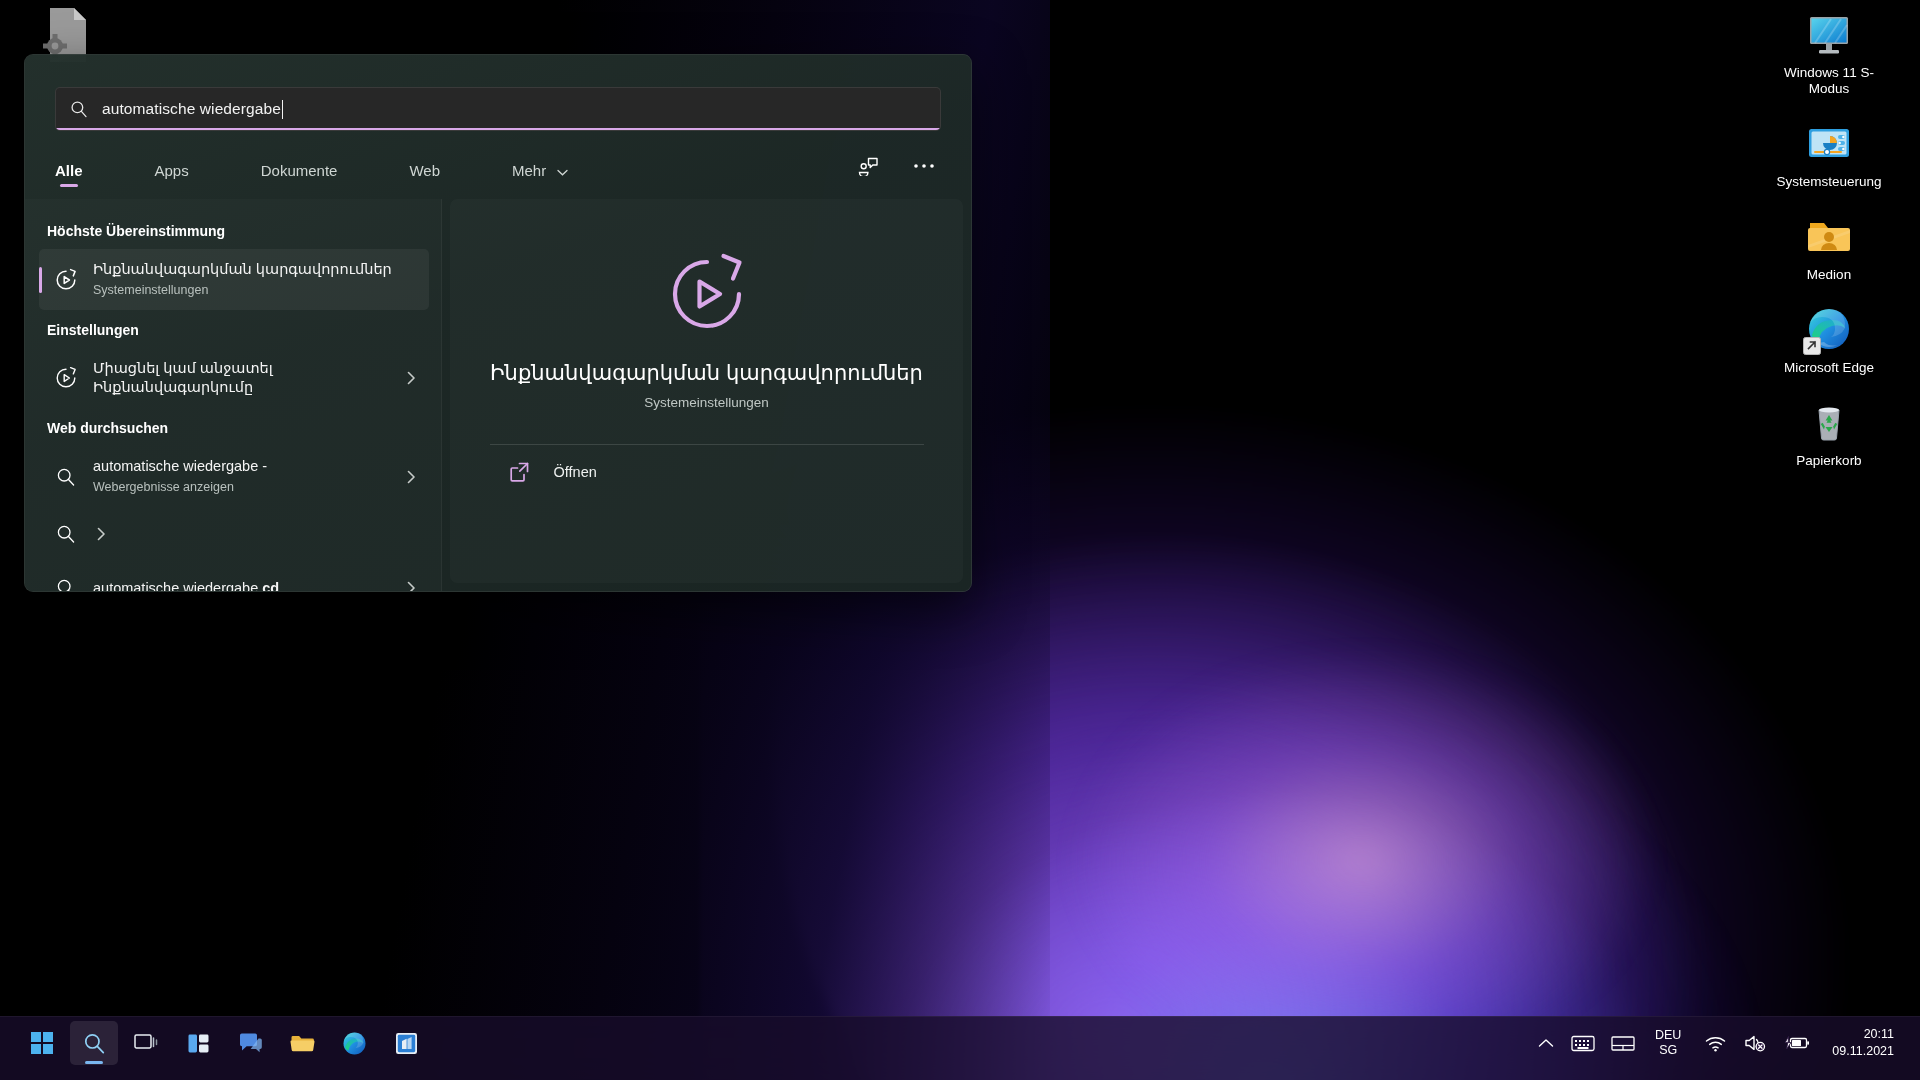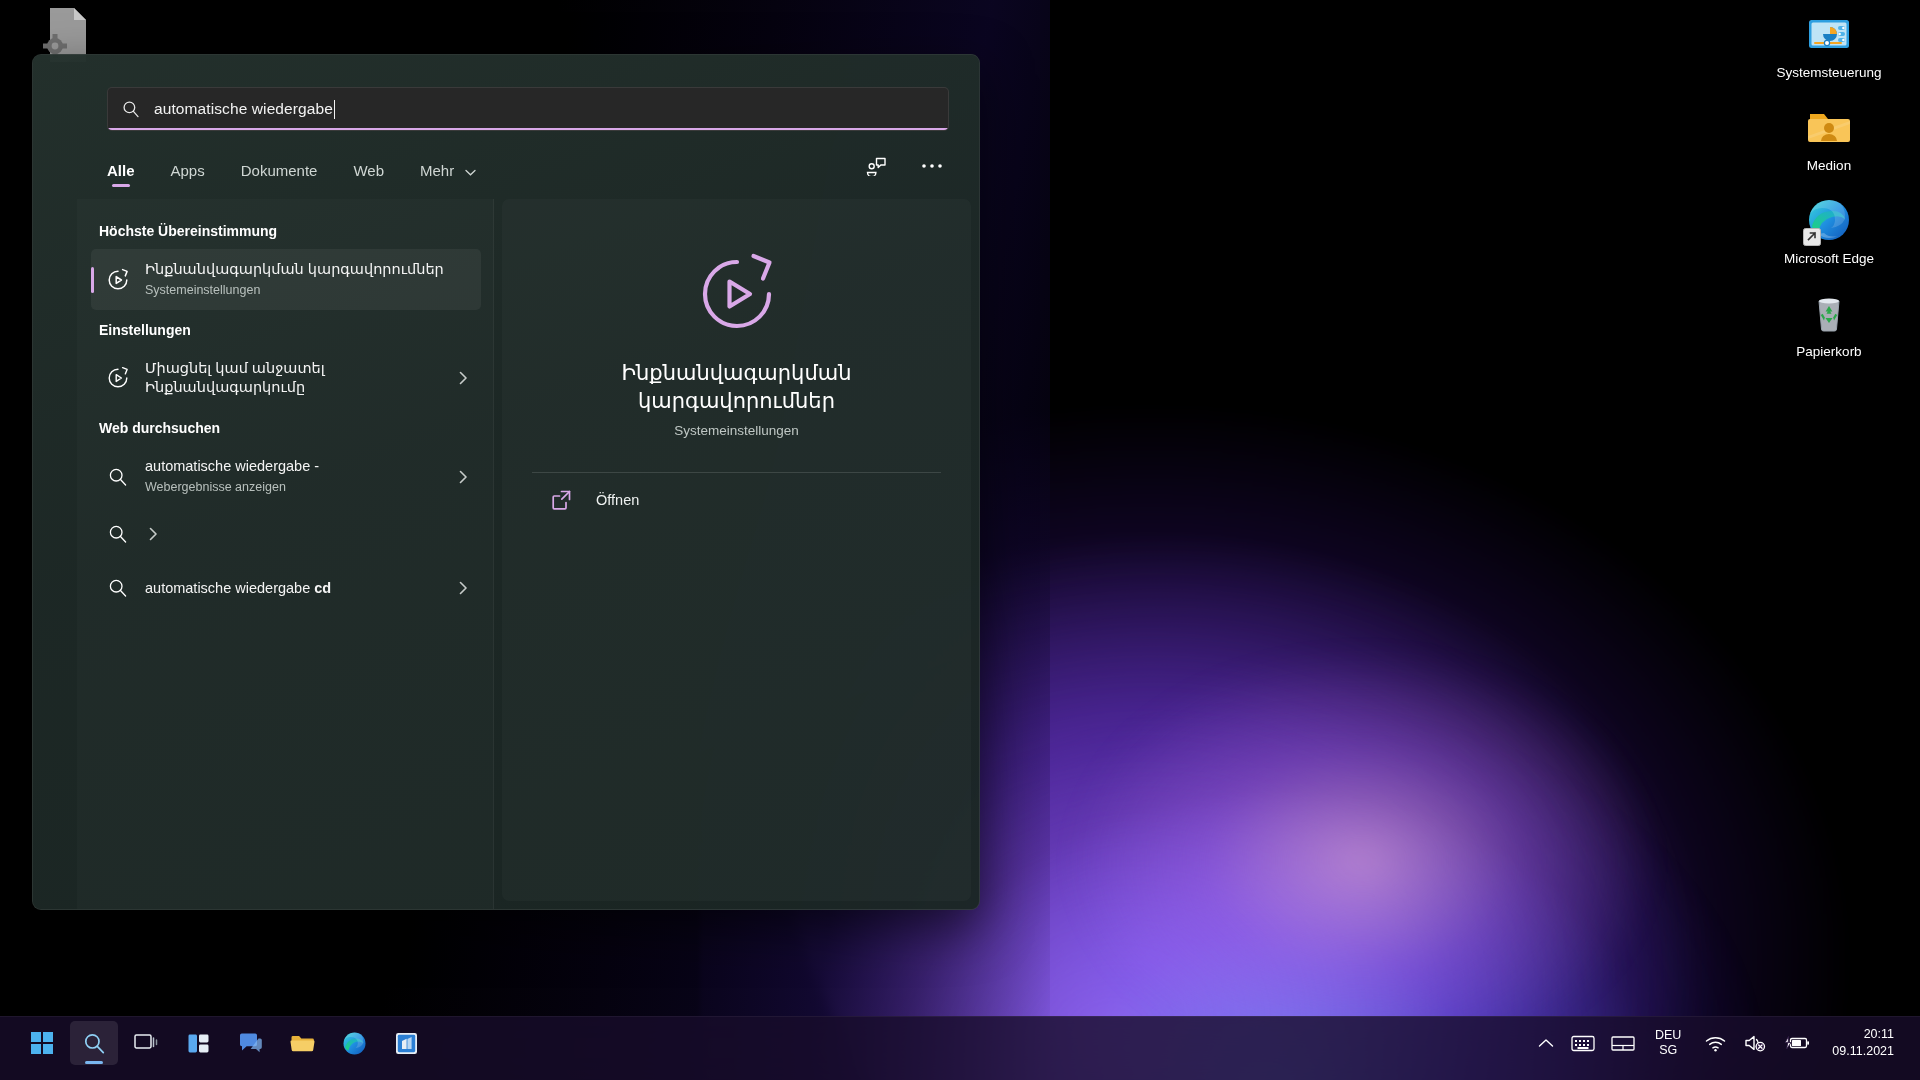--- a/index.html
+++ b/index.html
@@ -81,30 +81,29 @@
     font-size: 13.5px;
     line-height: 16px;
     text-align: center;
     text-shadow: 0 1px 2px rgba(0,0,0,0.95), 0 0 3px rgba(0,0,0,0.9);
     word-wrap: break-word;
   }
 
   
   #search-panel {
     position: absolute;
-    left: 32px; top: 54px;
-    width: 948px; height: 856px;
+    left: 24px; top: 54px;
+    width: 948px; height: 538px;
     background: rgba(32,43,40,0.90);
     backdrop-filter: blur(40px);
     border: 1px solid rgba(255,255,255,0.07);
     border-radius: 9px;
     box-shadow: 0 18px 50px rgba(0,0,0,0.55);
     overflow: hidden;
     z-index: 20;
-    padding-left: 44px;
   }
   #search-panel::before {
     content: "";
     position: absolute; inset: 0;
     background: linear-gradient(160deg, rgba(40,55,50,0.55) 0%, rgba(28,40,38,0.55) 45%, rgba(24,36,34,0.6) 100%);
     pointer-events: none;
   }
   .panel-inner { position: relative; z-index: 2; height: 100%; display: flex; flex-direction: column; }
 
   
@@ -133,20 +132,21 @@
     width: 1px; height: 19px;
     background: #f2f2f2;
     margin-left: 1px;
   }
 
   
   .tabrow {
     display: flex; align-items: flex-end;
     padding: 20px 30px 0 30px;
     position: relative;
+    gap: 36px;
   }
   .tab {
     position: relative;
     color: #cfd6d3;
     font-size: 15px;
     padding: 6px 0 12px 0;
     margin-right: 36px;
     cursor: default;
     white-space: nowrap;
   }
@@ -312,20 +312,42 @@
         <rect x="14.5" y="48" width="5" height="6"></rect>
         <rect x="5" y="39.5" width="6" height="5"></rect>
         <rect x="23" y="39.5" width="6" height="5"></rect>
       </g>
       <circle cx="17" cy="42" r="3.4" fill="#9a9a9a"></circle>
     </svg>
   </div>
 
   <div id="desktop-icons">
 
+    <div class="desk-icon">
+      <div class="glyph">
+        <svg width="48" height="48" viewBox="0 0 48 48">
+          <defs>
+            <linearGradient id="scr" x1="0" y1="0" x2="1" y2="1">
+              <stop offset="0" stop-color="#58d3ec"></stop>
+                <stop offset="1" stop-color="#0c7cd0"></stop>
+            </linearGradient>
+          </defs>
+          <rect x="5" y="7" width="38" height="27" rx="1.5" fill="#9aa3a8"></rect>
+          <rect x="6.5" y="8.5" width="35" height="24" fill="url(#scr)"></rect>
+          <g stroke="rgba(255,255,255,0.22)" stroke-width="2">
+            <line x1="10" y1="33" x2="26" y2="9"></line>
+              <line x1="20" y1="33" x2="36" y2="9"></line>
+            <line x1="30" y1="33" x2="42" y2="15"></line>
+          </g>
+          <rect x="21" y="34" width="6" height="6" fill="#9aa3a8"></rect>
+          <rect x="14" y="40" width="20" height="3.5" rx="1.2" fill="#b6bcc0"></rect>
+        </svg>
+      </div>
+      <div class="label">Windows 11 S-Modus</div>
+    </div>
 
 
     <div class="desk-icon">
       <div class="glyph">
         <svg width="48" height="48" viewBox="0 0 48 48">
           <rect x="4" y="10" width="40" height="28" rx="2.5" fill="#2e9fe0"></rect>
           <rect x="6.5" y="12.5" width="35" height="23" rx="1.5" fill="#bfe4f6"></rect>
           <path d="M18 24 a7 7 0 1 0 7 -7 v7 z" fill="#1a7fc4"></path>
           <path d="M25 17 a7 7 0 0 1 7 7 h-7 z" fill="#f5a623"></path>
           <g fill="#4fb3ea">

